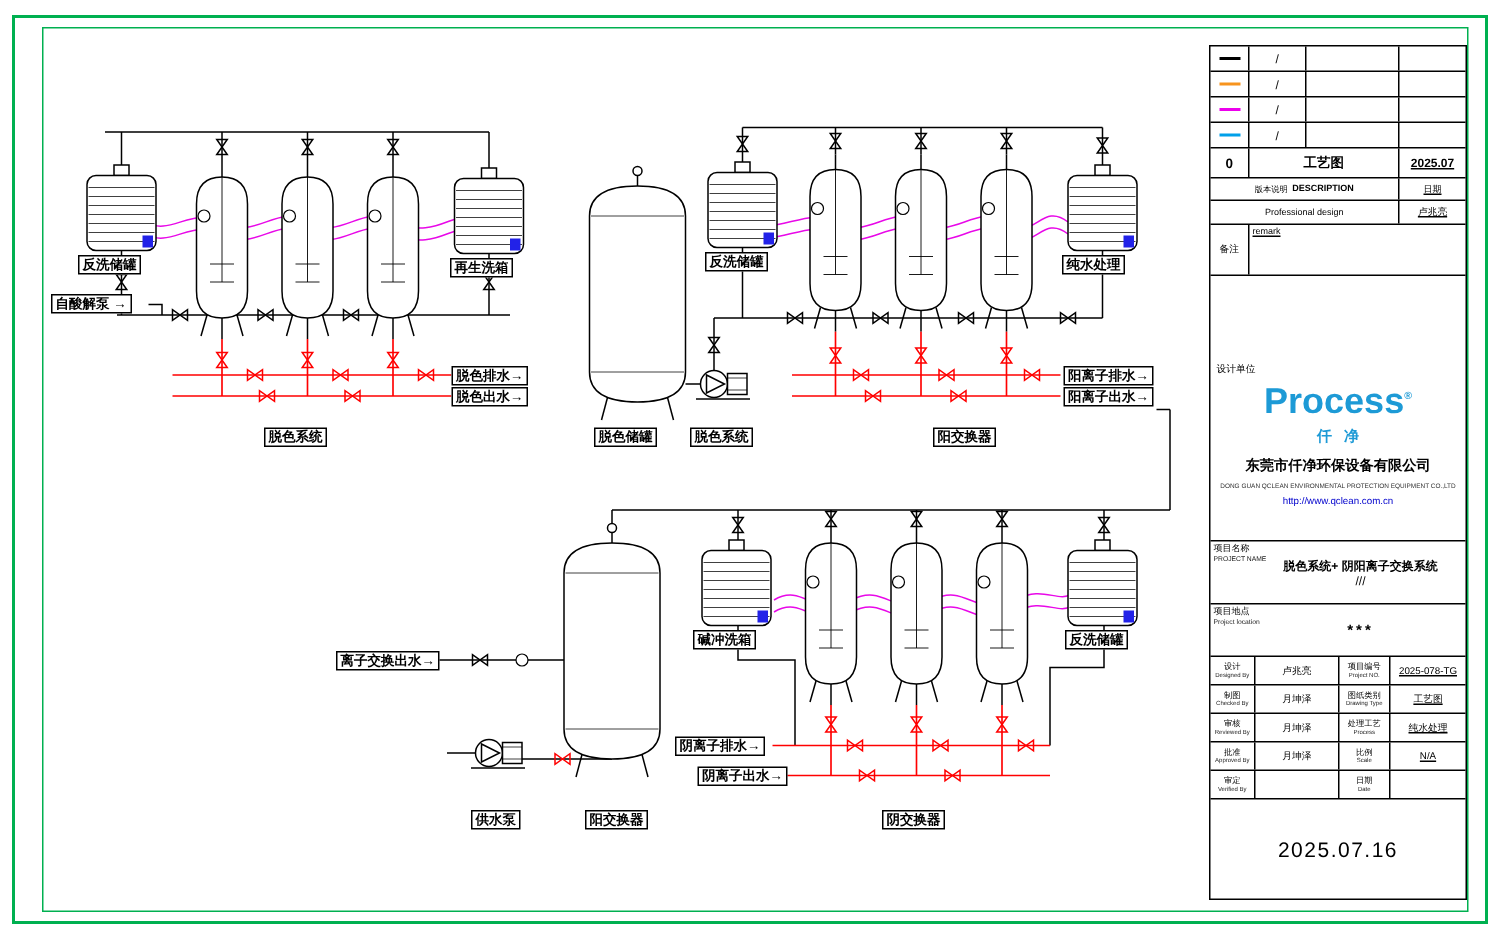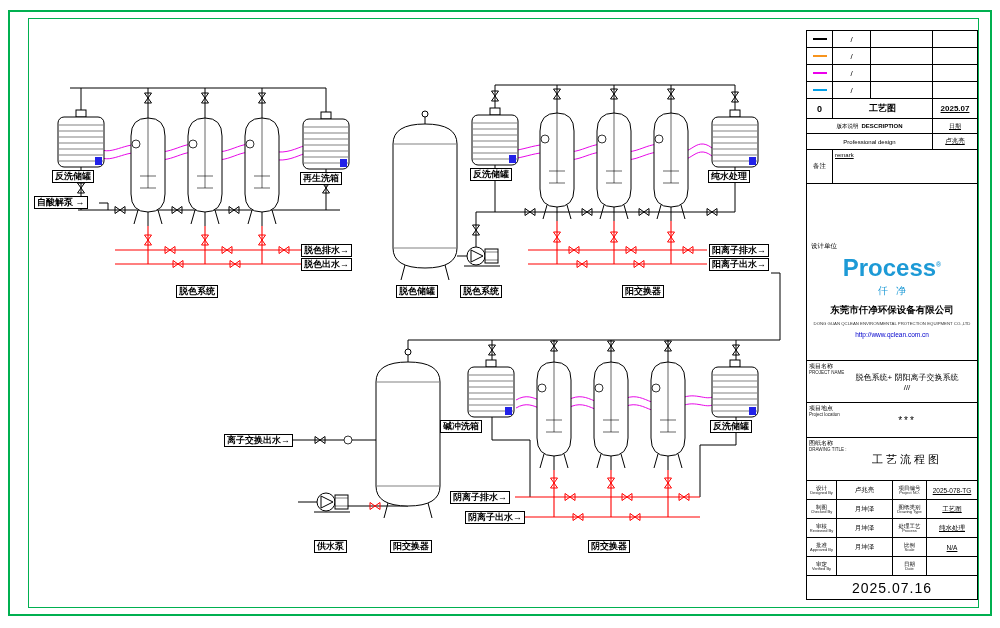--- a/index.html
+++ b/index.html
@@ -19,30 +19,30 @@
   .c { border-right:1px solid #000; display:flex; align-items:center; justify-content:center; overflow:hidden; font-size:8px; }
   .c:last-child { border-right:none;text-decoration:underline; }
   .grow { flex:1; }
   .dash { display:inline-block; width:14px; height:2px; }
   .remark { align-items:flex-start !important; justify-content:flex-start !important; padding:2px; font-size:6px; }
   .comp { position:relative; border-bottom:1px solid #000; }
   .comp div { position:absolute; left:0; right:0; text-align:center; white-space:nowrap; }
   .du { left:4px !important; right:auto !important; top:58px; font-size:6.5px; }
   .logo-line { top:70px; color:#1d9ad6; font-weight:bold; font-size:24px; letter-spacing:0px; }
   .logo-line sup { font-size:7px; }
-  .logo-sub { top:100px; color:#1d9ad6; font-size:10px; font-weight:normal; letter-spacing:8px; text-indent:8px; }
+  .logo-sub { top:100px; color:#1d9ad6; font-size:10px; font-weight:bold; letter-spacing:8px; text-indent:8px; }
   .cn-name { top:120px; font-weight:bold; font-size:9.5px; }
   .en-name { top:137px; font-size:4.3px; color:#333; }
   .url { top:147px; font-size:6.5px; color:#0000cc; }
   .labval { position:relative; border-bottom:1px solid #000; }
   .labval .lab { position:absolute; left:2px; top:2px; display:flex; flex-direction:column; line-height:1.2; }
   .labval .lab .cn { font-size:6px; }
   .labval .lab .en { font-size:4.5px; color:#222; }
   .labval .val { height:100%; display:flex; flex-direction:column; align-items:center; justify-content:center; padding-left:30px; }
-  .labval .v1 { font-weight:normal; font-size:8px; }
+  .labval .v1 { font-weight:bold; font-size:8px; }
   .labval .v2 { font-size:8px; }
   .labval .big { font-size:11px; letter-spacing:3px; }
   .two { display:flex; flex-direction:column; align-items:center; line-height:1.1; }
   .two .cn { font-size:5.5px; }
   .two .en { font-size:4px; color:#222; }
   .sval { font-size:6.5px; }
   .datebar { flex:1; display:flex; align-items:center; justify-content:center; font-size:14px; letter-spacing:1px; }
 </style>
 </head>
 <body>
@@ -197,21 +197,21 @@
   <div class="lbl" style="left:396px; top:285px">脱色储罐</div>
   <div class="lbl" style="left:460px; top:285px">脱色系统</div>
   <div class="lbl" style="left:470px; top:168px">反洗储罐</div>
   <div class="lbl" style="left:622px; top:285px">阳交换器</div>
   <div class="lbl" style="left:708px; top:170px">纯水处理</div>
   <div class="lbl" style="left:709px; top:244px">阳离子排水→</div>
   <div class="lbl" style="left:709px; top:258px">阳离子出水→</div>
   <div class="lbl" style="left:224px; top:434px">离子交换出水→</div>
   <div class="lbl" style="left:314px; top:540px">供水泵</div>
   <div class="lbl" style="left:390px; top:540px">阳交换器</div>
-  <div class="lbl" style="left:440px; top:420px">碱冲洗箱</div>
+  <div class="lbl" style="left:462px; top:420px">碱冲洗箱</div>
   <div class="lbl" style="left:588px; top:540px">阴交换器</div>
   <div class="lbl" style="left:710px; top:420px">反洗储罐</div>
   <div class="lbl" style="left:450px; top:491px">阴离子排水→</div>
   <div class="lbl" style="left:465px; top:511px">阴离子出水→</div>
 
   <div class="tb">
 
     <div class="r" style="height:17px">
       <div class="c" style="width:26px">
           <span class="dash" style="background:#000000"></span>
@@ -288,29 +288,20 @@
     <div class="labval" style="height:35px">
       <div class="lab">
         <span class="cn">项目地点</span>
         <span class="en">Project location</span>
       </div>
       <div class="val">
           <div class="v1" style="font-size:10px; letter-spacing:2px">***</div>
         </div>
     </div>
 
-    <div class="labval" style="height:43px">
-      <div class="lab">
-        <span class="cn">图纸名称</span>
-        <span class="en">DRAWING TITLE :</span>
-      </div>
-      <div class="val">
-          <div class="v1 big">工艺流程图</div>
-        </div>
-    </div>
 
     <div>
       <div class="r" style="height:19px">
         <div class="c" style="width:30px">
             <span class="two">
               <span class="cn">设计</span>
               <span class="en">Designed By</span>
             </span>
           </div>
         <div class="c sval" style="width:56px">卢兆亮</div>

